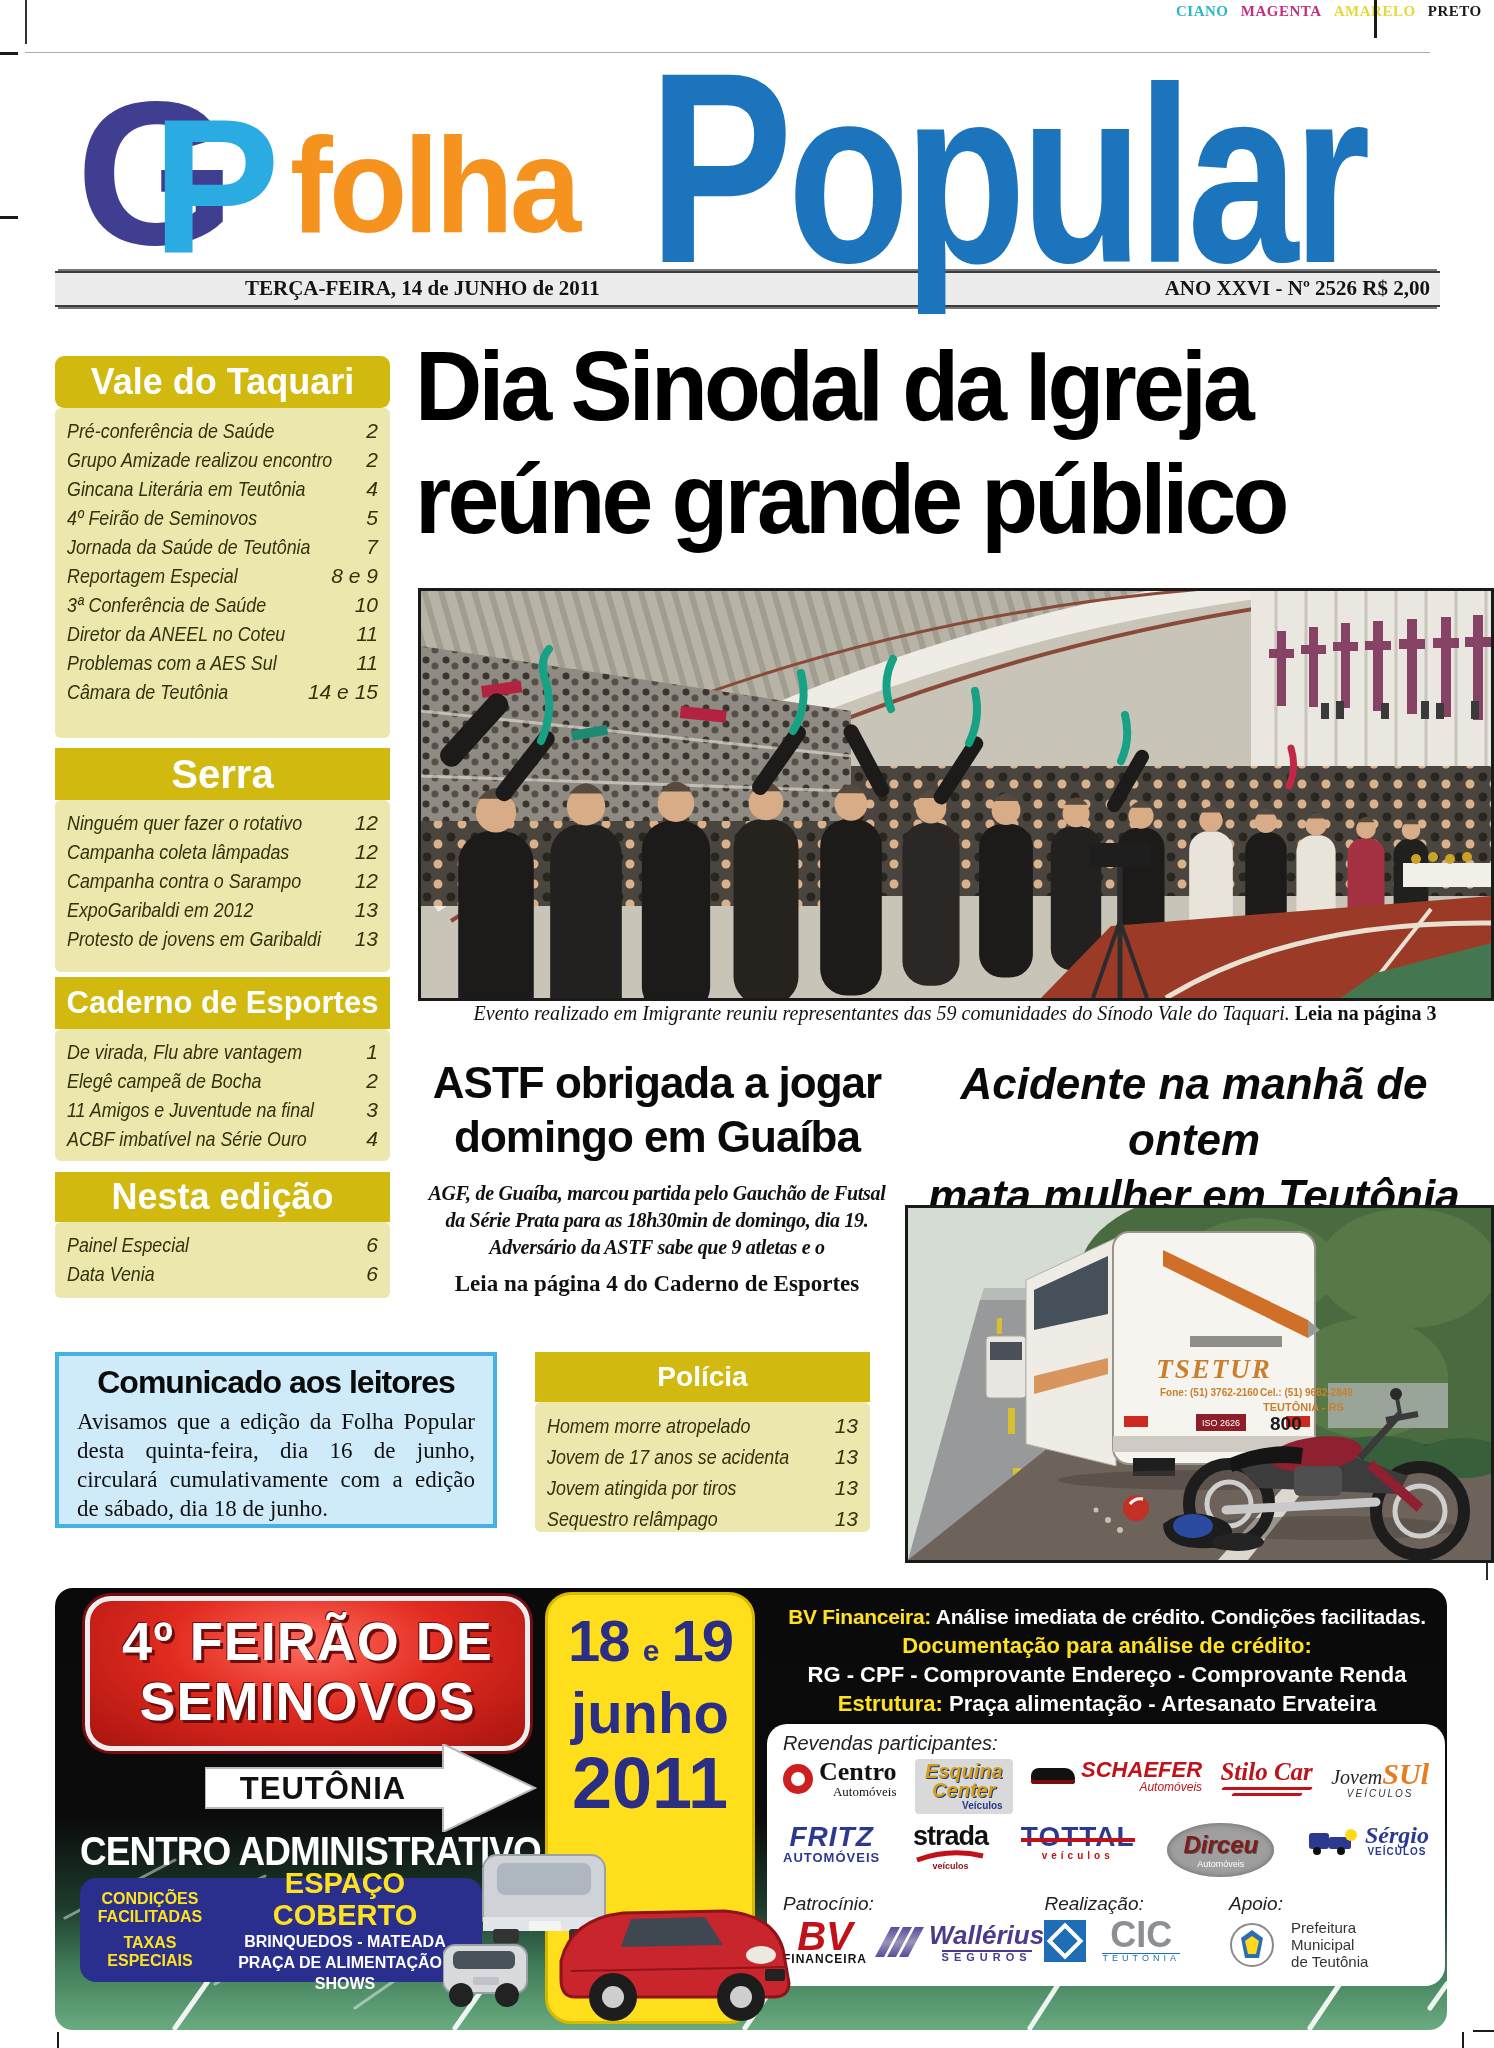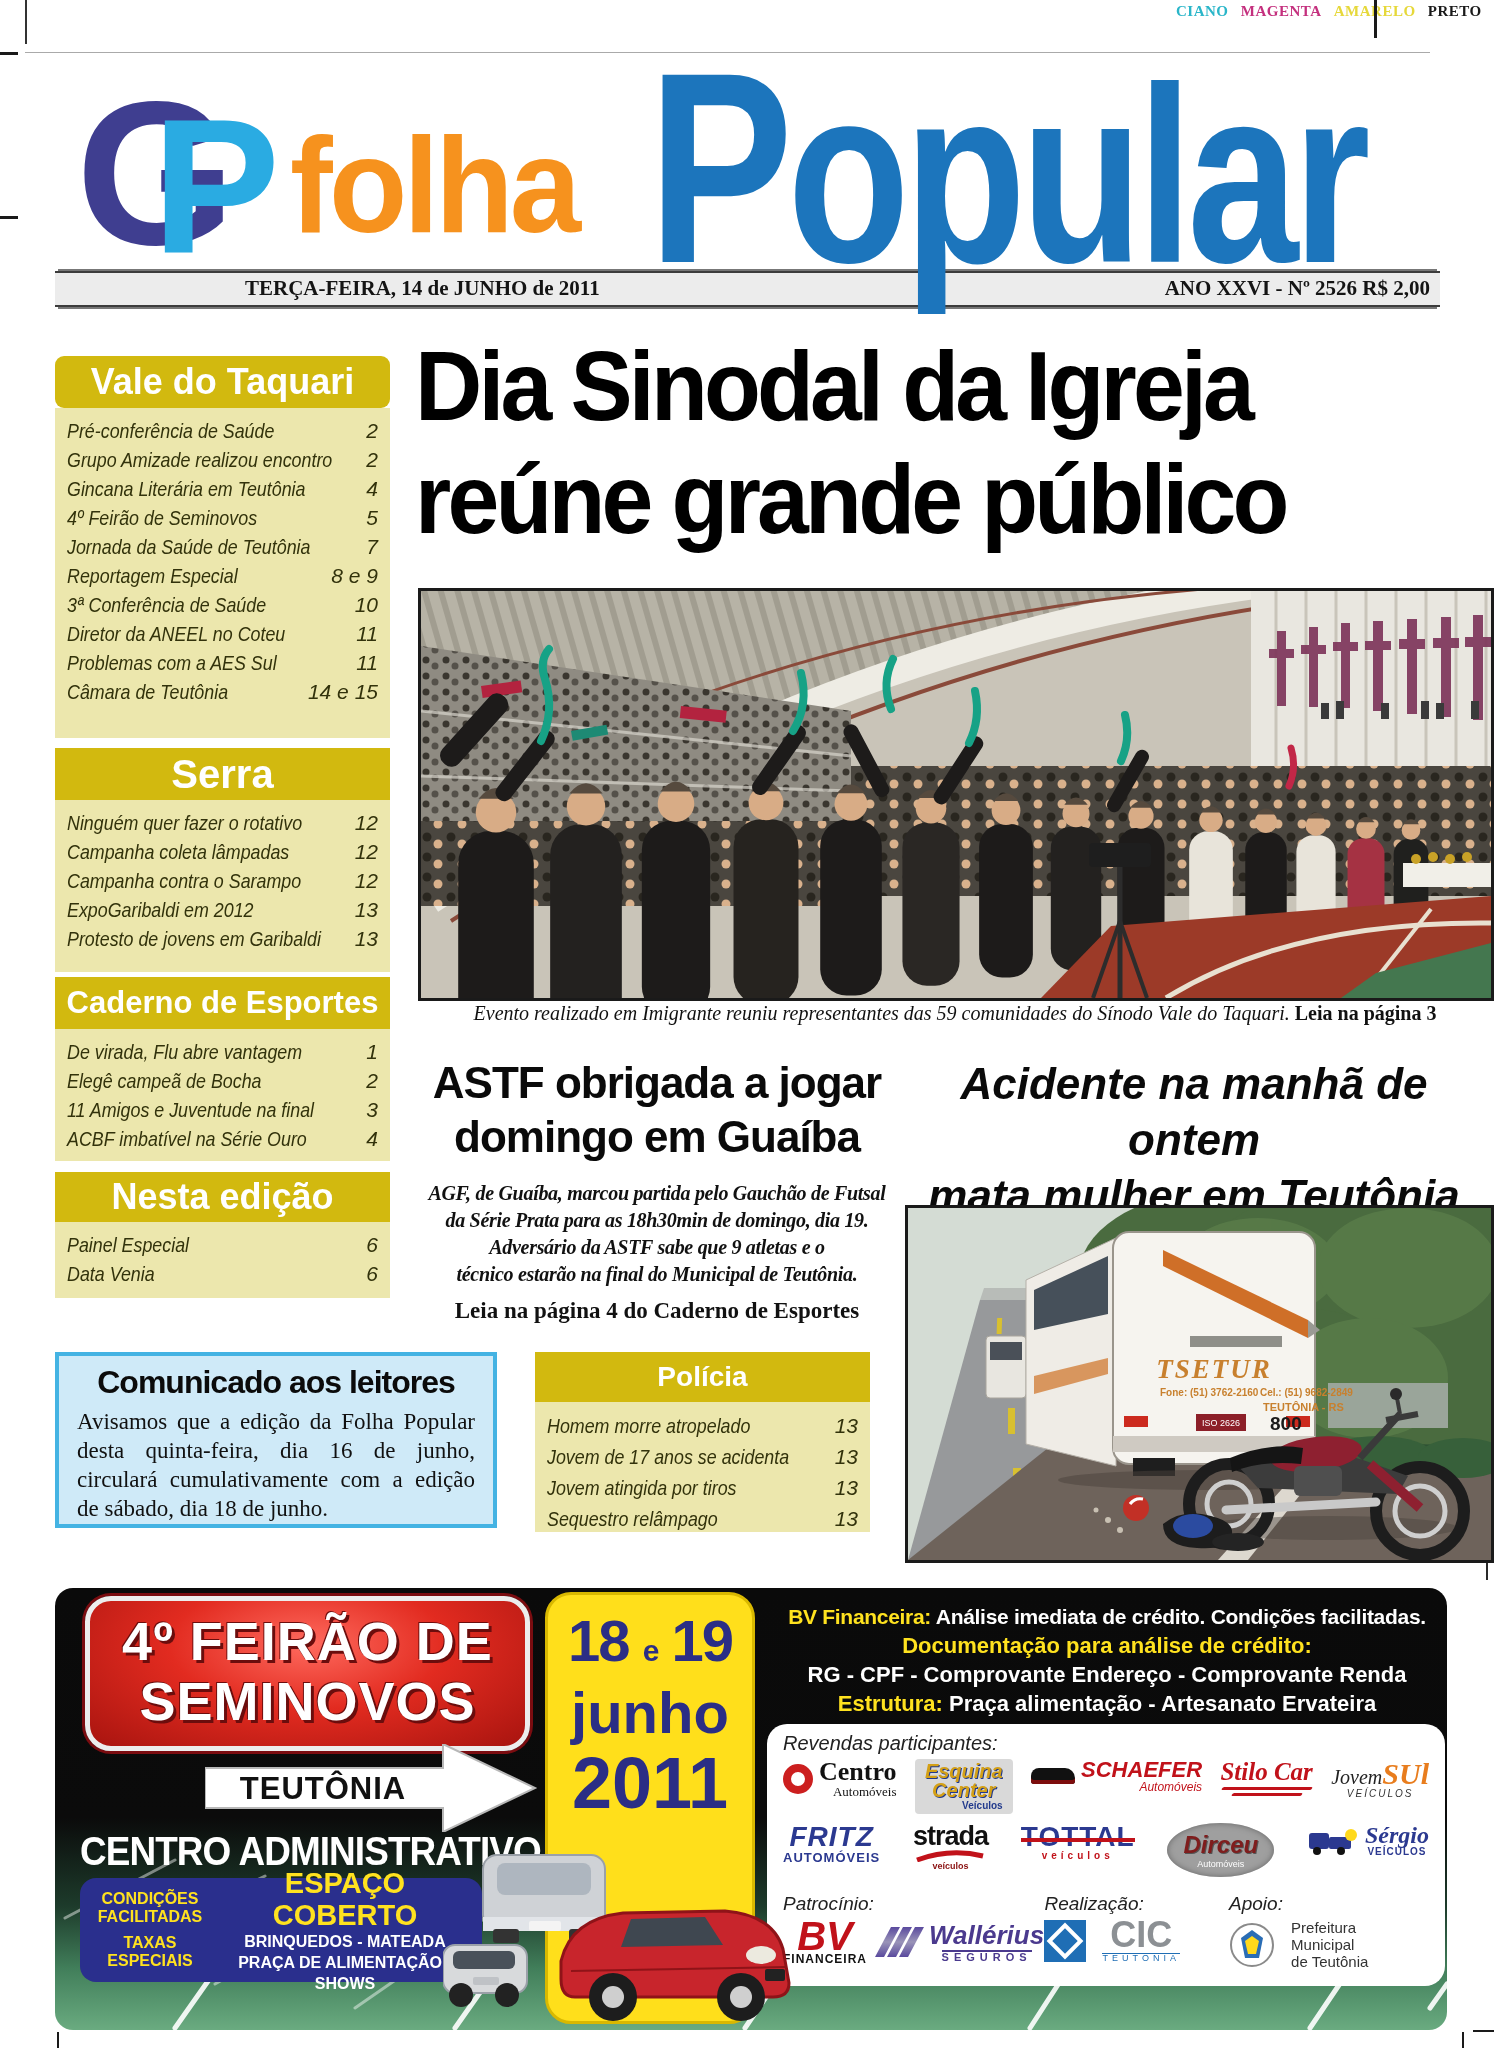--- a/index.html
+++ b/index.html
@@ -28,21 +28,21 @@
            box-shadow:0 -5px 0 -3px #777, 0 5px 0 -3px #777;z-index:4;}
   #datebar div{position:absolute;top:3px;font-family:"Liberation Serif",serif;font-weight:bold;
                font-size:21px;color:#141414;}
   #date-left{left:190px;} #date-right{right:10px;}
 
   
   .sec-h{position:absolute;left:55px;width:335px;background:#d2b90f;color:#fff;font-weight:bold;
          text-align:center;}
   .sec-h span{display:inline-block;}
   .sec-list{position:absolute;left:55px;width:335px;background:#ece7ad;box-sizing:border-box;
-            padding:8px 10px 0 12px;}
+            padding:8px 10px 0 12px;border-radius:6px;}
   .row{position:relative;font-style:italic;color:#32320b;font-size:21px;line-height:29px;
        padding-right:42px;}
   .row .lb{display:inline-block;transform:scaleX(.85);transform-origin:0 50%;white-space:nowrap;}
   .row .pg{position:absolute;right:2px;top:0;}
 
   
   #headline{position:absolute;left:415px;top:330px;width:1078px;font-weight:bold;color:#000;
             font-size:98px;line-height:113px;letter-spacing:-4px;transform:scaleX(.95);
             transform-origin:left top;white-space:nowrap;}
   #lead-photo{position:absolute;left:418px;top:588px;width:1070px;height:407px;
@@ -395,21 +395,20 @@
     <span class="bd">Leia na página  3</span>
   </div>
 
   <div id="astf">
     <div class="h">ASTF obrigada a jogar</div>
     <div class="h">domingo em Guaíba</div>
     <div class="b">
       <div>AGF, de Guaíba, marcou partida pelo Gauchão de Futsal</div>
       <div>da Série Prata para as 18h30min de domingo, dia 19.</div>
       <div>Adversário da ASTF sabe que 9 atletas e o</div>
-      <div>técnico estarão na final do Municipal de Teutônia.</div>
     </div>
     <div class="l">Leia na página 4 do Caderno de Esportes</div>
   </div>
 
   <div id="acidente">
     <div class="h">Acidente na manhã de ontem</div>
     <div class="h">mata mulher em Teutônia</div>
     <div class="p">Página 13</div>
   </div>
 

